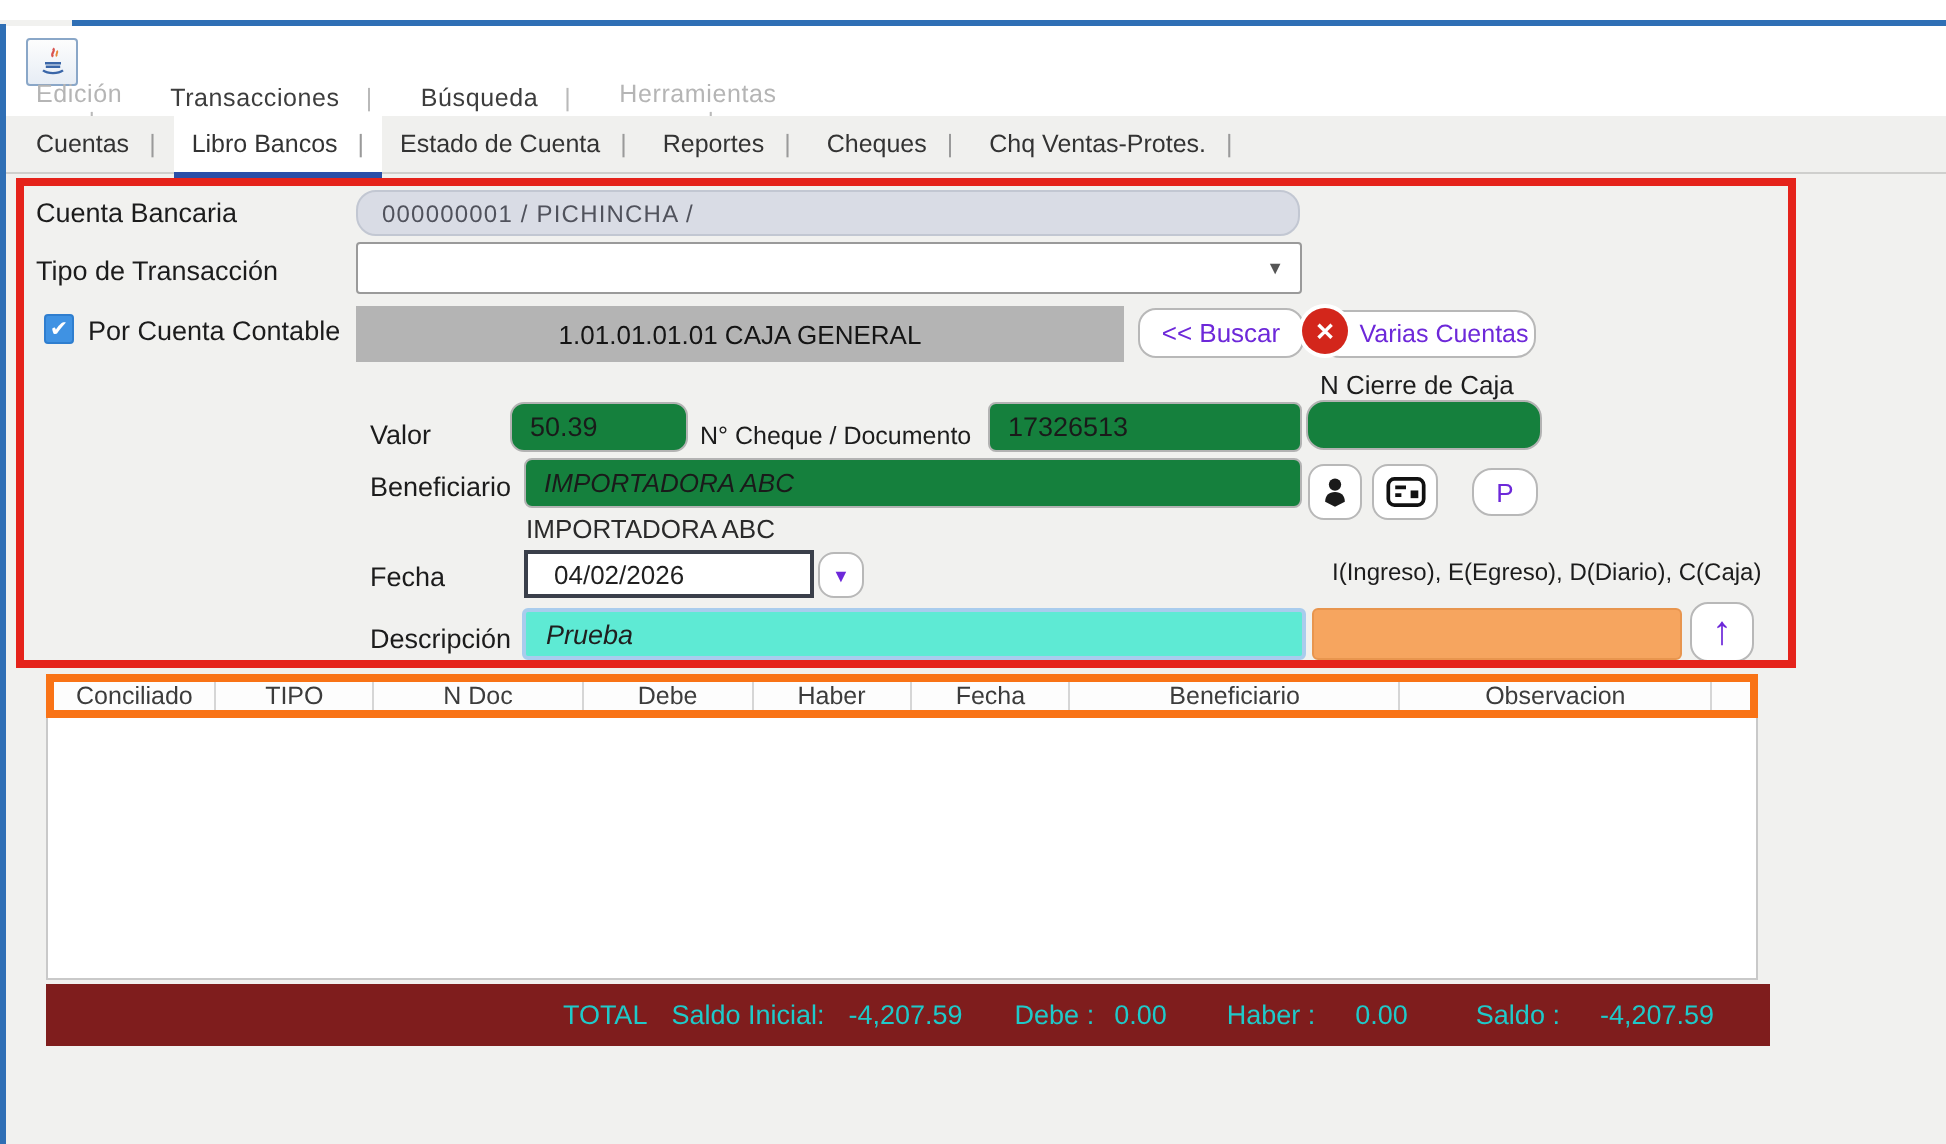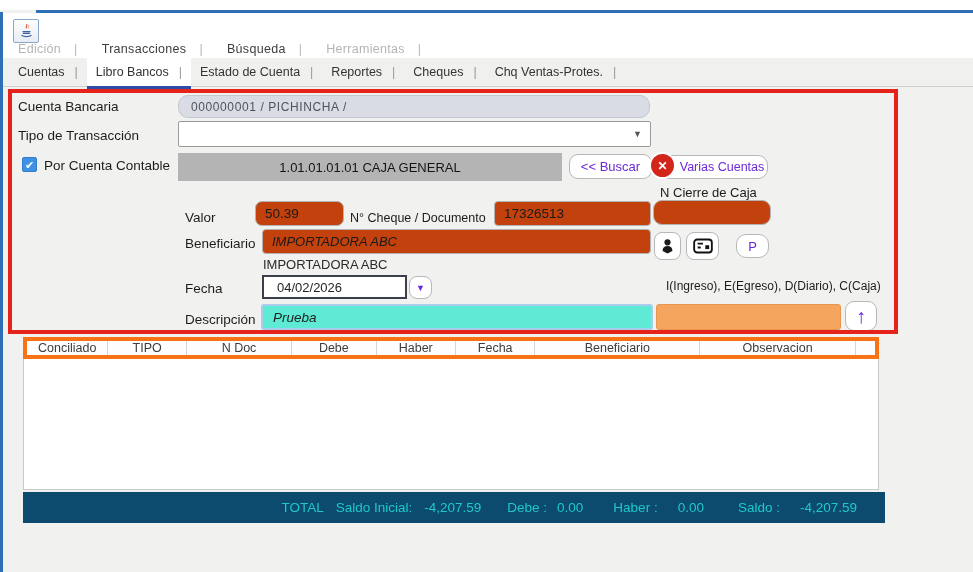--- a/index.html
+++ b/index.html
@@ -24,21 +24,21 @@
     border:1px solid #8aa7c8; border-radius:2px;
     background:linear-gradient(#fdfdfd,#e7edf5);
     display:flex; align-items:center; justify-content:center;
   }
 
   
   .menubar { top:40px; left:18px; height:18px; display:flex; font-size:12.5px; letter-spacing:.3px; }
   .menu-item { display:flex; align-items:center; margin-right:24px; cursor:default; }
   .menu-item .sep { margin-left:13px; color:#b9b9b9; }
   .menu-item.on  { color:#3d3d3d; }
-  .menu-item.off { color:#b5b5b5; }
+  .menu-item.off { color:#b5b5b5;flex-direction:column; }
 
   
   .tabbar {
     top:58px; left:3px; right:0; height:29px;
     background:#f0f0ee; border-bottom:1px solid #cfcfcd;
     display:flex; align-items:stretch; padding-left:6px;
   }
   .tab { position:relative; display:flex; align-items:center; padding:0 9px; font-size:12.5px; color:#333; }
   .tab .sep { margin-left:10px; color:#9a9a9a; }
   .tab.selected { background:#ffffff; }
@@ -48,21 +48,21 @@
 
   
   .red-box {
     left:8px; top:89px; width:890px; height:245px;
     border:4px solid #e5231b; z-index:6; pointer-events:none;
   }
 
   
   .lbl { font-size:13.5px; color:#1c1c1c; white-space:nowrap; }
   .field {
-    background:#c2410c; border:1px solid #b3b3b3; border-radius:6px;
+    background:#15803d; border:1px solid #b3b3b3; border-radius:6px;
     font-size:13.5px; color:#1a1a1a; display:flex; align-items:center;
     padding-left:9px; white-space:nowrap; overflow:hidden;
   }
   .readonly-acc {
     left:178px; top:95px; width:472px; height:23px;
     background:#d9dce5; border:1px solid #c2c7d2; border-radius:10px;
     font-size:12px; color:#50525c; letter-spacing:.6px;
     display:flex; align-items:center; padding-left:12px;
   }
   .combo {
@@ -113,21 +113,21 @@
     border:4px solid #f97316; background:#fdfdfd; z-index:1; }
   .grid-header .cell {
     border-right:1px solid #d6d6d6; font-size:12.5px; color:#3c3c3c;
     display:flex; align-items:center; justify-content:center; overflow:hidden;
   }
   .grid-body { left:23px; top:359px; width:856px; height:131px;
     background:#ffffff; border:1px solid #c9c9c9; border-top:none; }
 
   
   .statusbar {
-    left:23px; top:492px; width:862px; height:31px; background:#0c4a6e;
+    left:23px; top:492px; width:862px; height:31px; background:#7f1d1d;
     display:flex; align-items:center; justify-content:flex-end;
     padding-right:28px; color:#1fc9c9; font-size:13.5px; white-space:nowrap;
   }
   .statusbar span { display:inline-block; }
   .ml10{margin-left:10px}.ml12{margin-left:12px}.ml20{margin-left:20px}
   .ml26{margin-left:26px}.ml30{margin-left:30px}.ml34{margin-left:34px}
 
   svg { display:block; }
 </style>
 </head>

